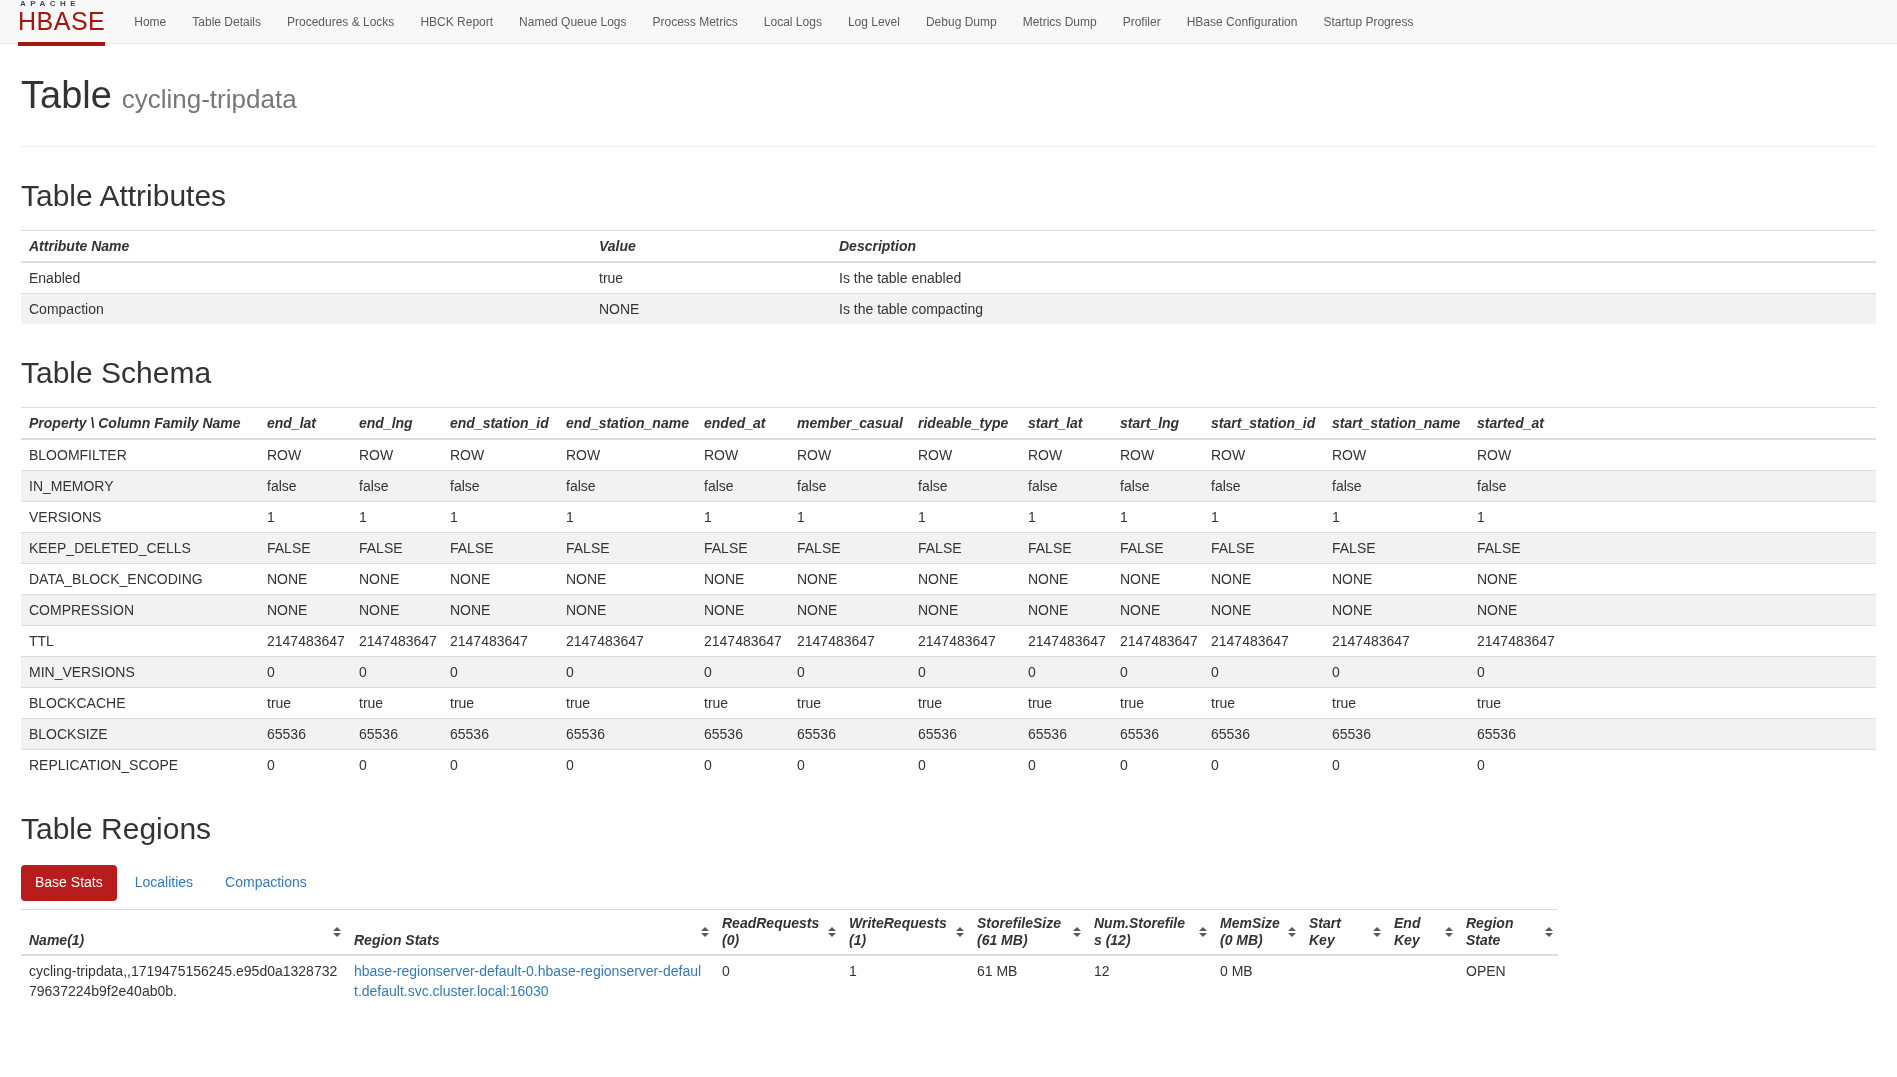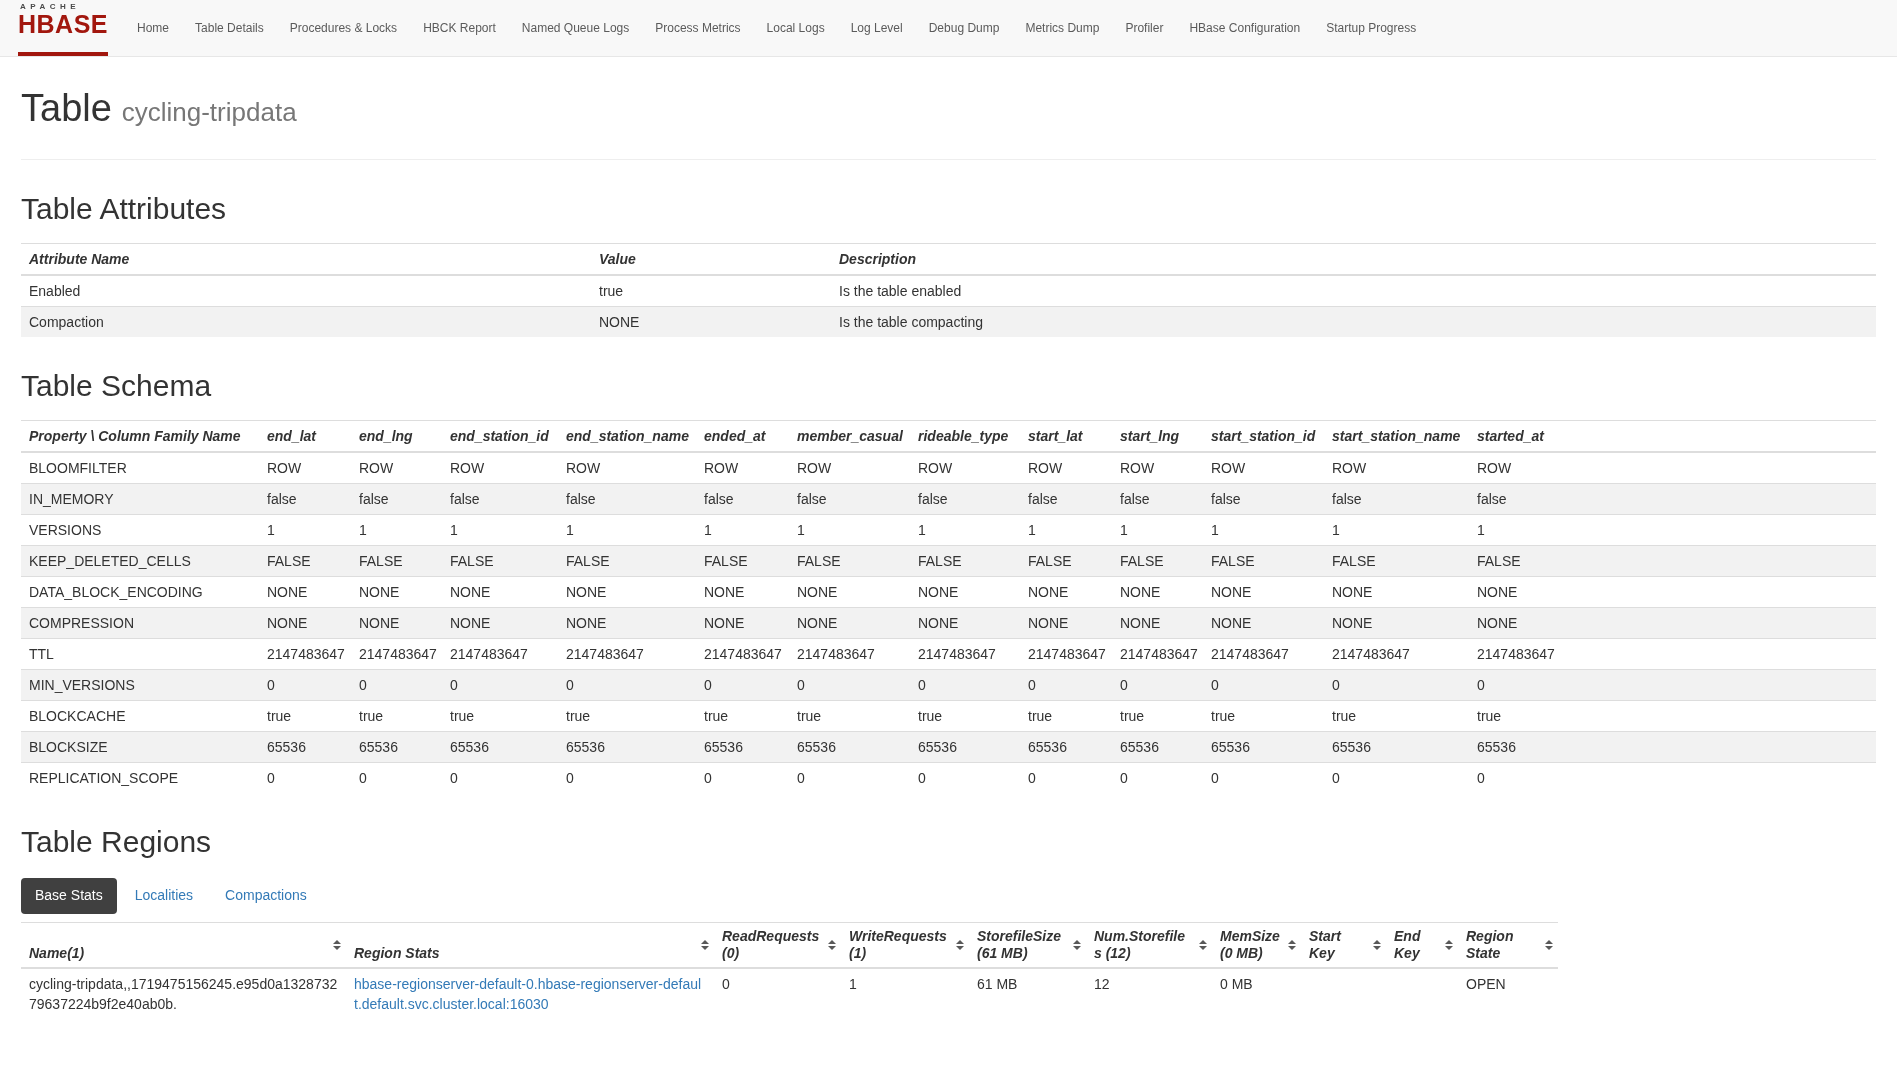--- a/index.html
+++ b/index.html
@@ -10,21 +10,21 @@
     color: #333;
     line-height: 1.42857;
     width: 1897px;
   }
   a { text-decoration: none; }
 
   
   .navbar {
     display: flex;
     align-items: center;
-    height: 57px;
+    height: 44px;
     background: #f8f8f8;
     border-bottom: 1px solid #e7e7e7;
     padding: 0 10px;
   }
   .logo {
     display: flex;
     flex-direction: column;
     align-items: flex-start;
     padding: 2px 8px 0 8px;
     margin-right: 8px;
@@ -33,26 +33,26 @@
   .logo-top {
     font-size: 8px;
     font-weight: bold;
     letter-spacing: 4.5px;
     color: #4a4a4a;
     line-height: 1.2;
     margin-left: 2px;
   }
   .logo-main {
     font-size: 25px;
-    font-weight: 700;
+    font-weight: 400;
     color: #a2170e;
     line-height: 1.0;
     letter-spacing: 0.5px;
     border-bottom: 4px solid #a2170e;
-    padding-bottom: 15px;
+    padding-bottom: 8px;
   }
   .nav-menu { display: flex; align-items: center; }
   .nav-item {
     font-size: 12px;
     color: #5b5b5b;
     padding: 0 13px;
     line-height: 44px;
     white-space: nowrap;
     cursor: pointer;
   }
@@ -79,21 +79,21 @@
   
   .tabs { display: flex; align-items: center; margin: 14px 0 8px; }
   .tab {
     font-size: 14px;
     color: #337ab7;
     padding: 8px 14px;
     border-radius: 4px;
     cursor: pointer;
     margin-right: 4px;
   }
-  .tab.active { background: #404040; color: #fff; }
+  .tab.active { background: #b91c1c; color: #fff; }
 
   
   .regions-table { width: 1537px; table-layout: fixed; }
   .regions-table thead th {
     position: relative;
     padding-right: 20px;
     vertical-align: bottom;
     line-height: 17px;
     cursor: pointer;
     overflow-wrap: break-word;

